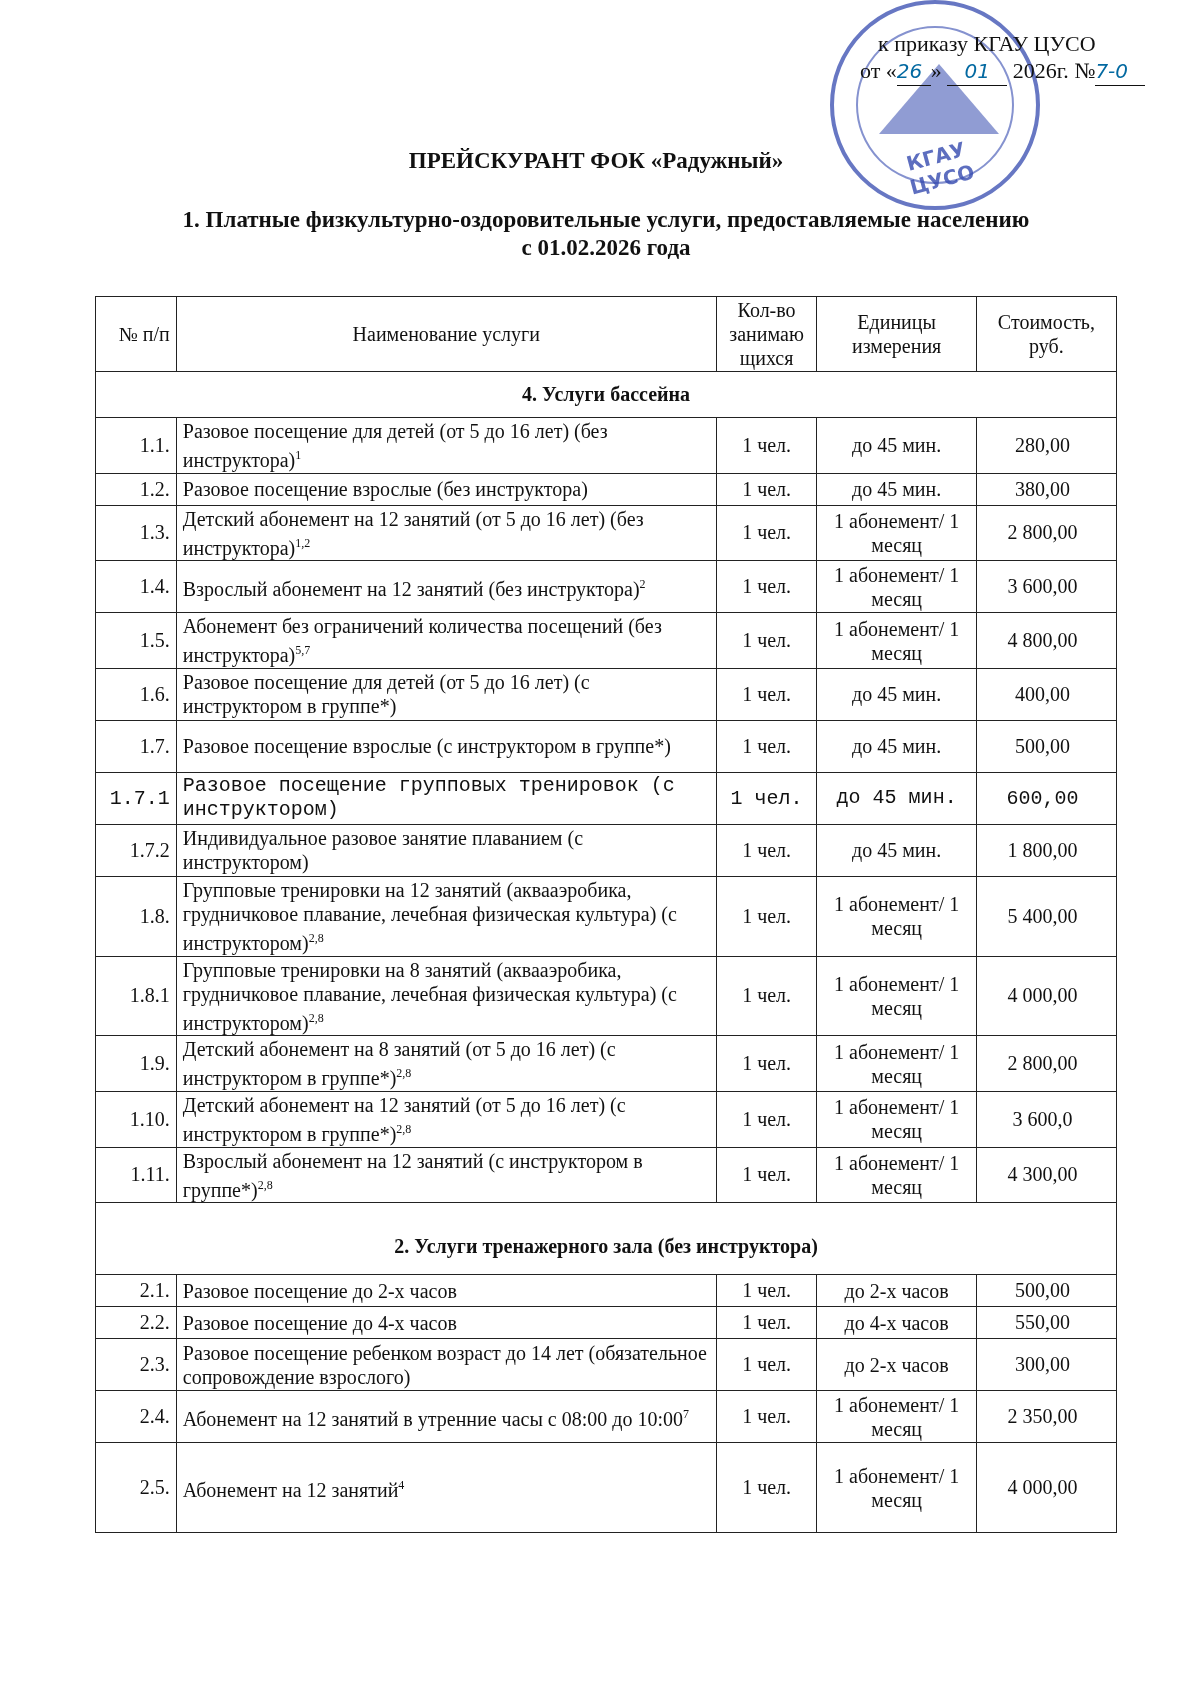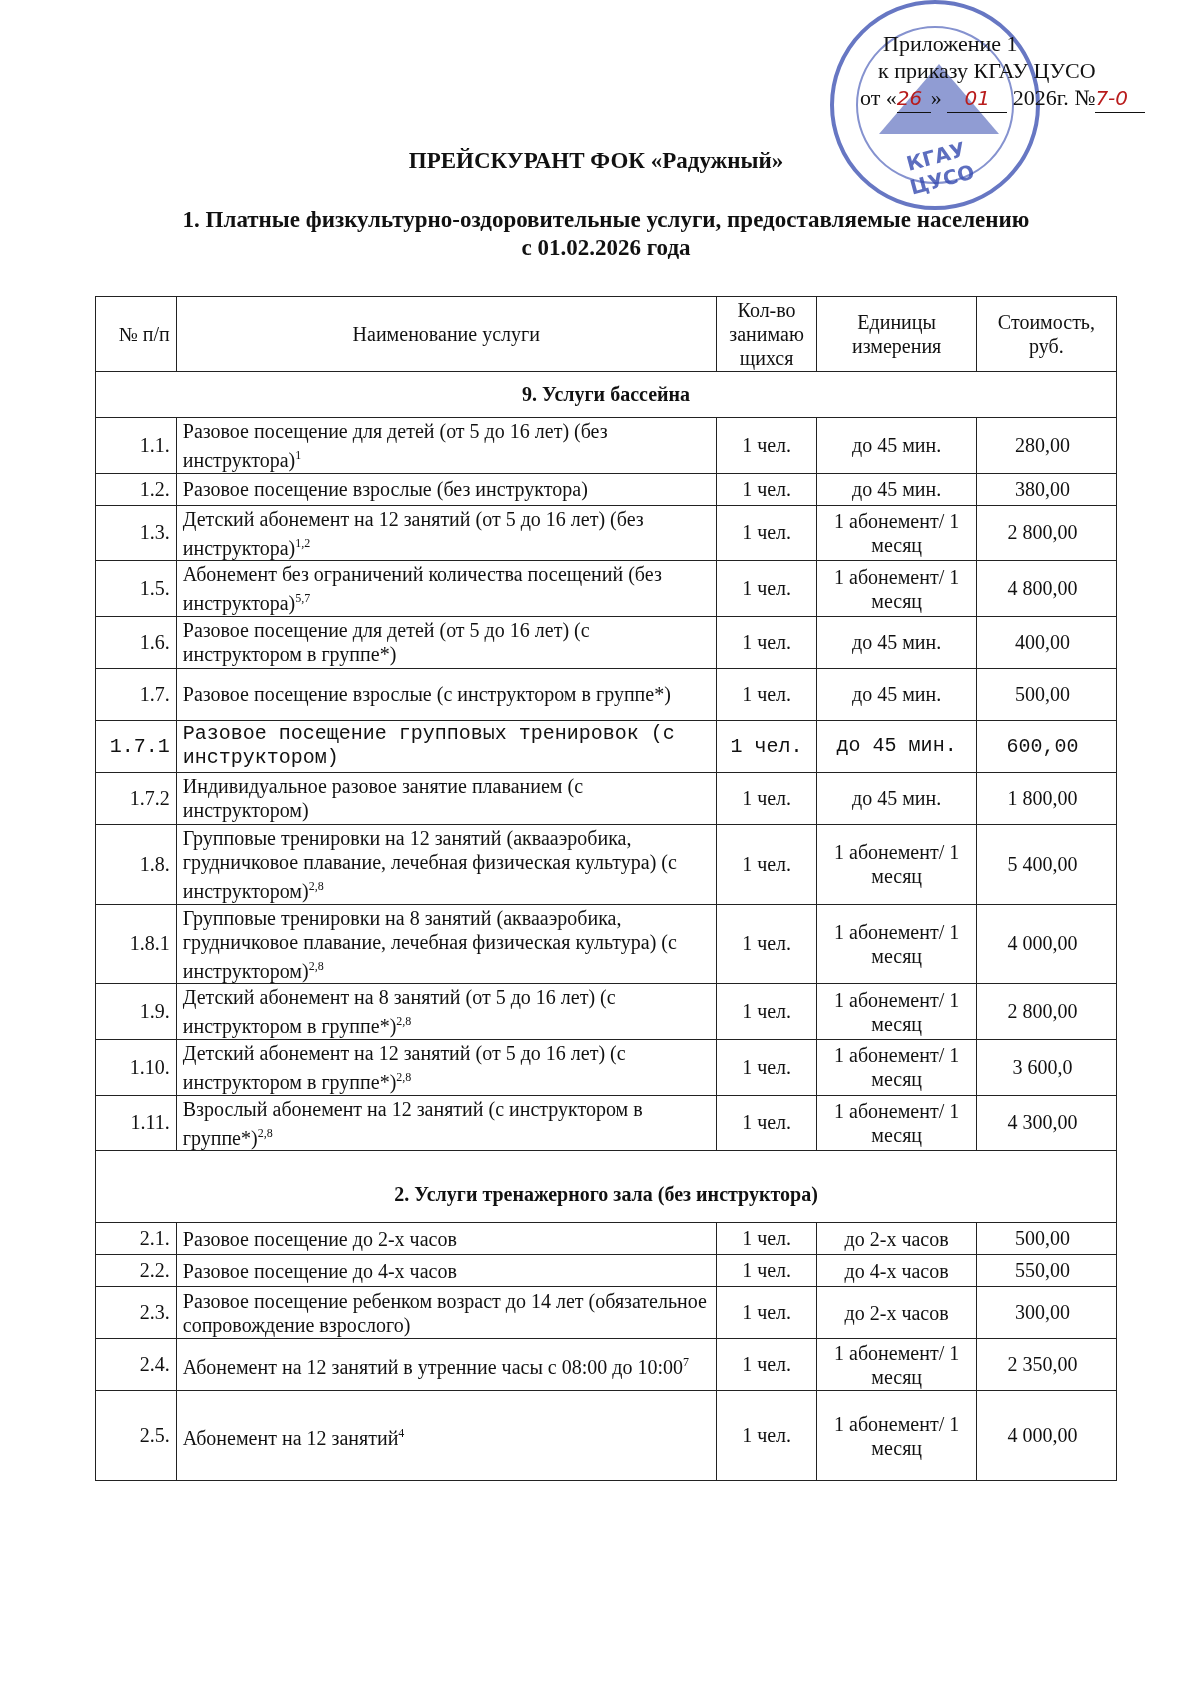--- a/index.html
+++ b/index.html
@@ -8,21 +8,21 @@
       font-family: "Liberation Serif", "DejaVu Serif", serif; color: #111;
     }
     .appendix {
       position: absolute; left: 880px; top: 30px; width: 300px;
       font-size: 22px; line-height: 27px; text-align: left;
     }
     .appendix div { white-space: nowrap; }
     .appendix .l1 { padding-left: 3px; }
     .appendix .l2 { margin-left: -2px; }
     .appendix .l3 { margin-left: -20px; }
-    .hand { font-family: "DejaVu Sans", sans-serif; font-style: italic; color: #b91c1c; font-size: 20px; }
+    .hand { font-family: "DejaVu Sans", sans-serif; font-style: italic; color: #0369a1; font-size: 20px; }
     .blank { border-bottom: 1px solid #111; display: inline-block; }
     .stamp {
       position: absolute; left: 830px; top: 0px; width: 210px; height: 210px;
       border-radius: 50%; border: 4px solid rgba(52,74,175,0.75);
       box-sizing: border-box; pointer-events: none;
     }
     .stamp .inner {
       position: absolute; left: 22px; top: 22px; right: 22px; bottom: 22px;
       border-radius: 50%; border: 2px solid rgba(52,74,175,0.6);
     }
@@ -61,21 +61,20 @@
 </head>
 <body>
 
 <div class="stamp">
   <div class="inner"></div>
   <div class="mountain"></div>
   <div class="stamp-text">КГАУ ЦУСО</div>
 </div>
 
 <div class="appendix">
-  <div class="l1">Приложение 1</div>
   <div class="l2">к приказу КГАУ ЦУСО</div>
   <div class="l3"><span>от «</span><span class="hand blank" style="width:34px">26</span><span>»</span> <span class="hand blank" style="width:60px;text-align:center">01</span> <span>2026г. №</span><span class="hand blank" style="width:50px">7-0</span></div>
 </div>
 
 <div class="title">ПРЕЙСКУРАНТ ФОК «Радужный»</div>
 <div class="subtitle">
   <div>1.  Платные физкультурно-оздоровительные услуги, предоставляемые населению</div>
   <div>с 01.02.2026 года</div>
 </div>
 
@@ -84,21 +83,21 @@
     <tr style="height:74px">
       <th class="c-num">№ п/п</th>
       <th class="c-name" style="text-align:center">Наименование услуги</th>
       <th class="c-qty">Кол-во занимаю щихся</th>
       <th class="c-unit">Единицы измерения</th>
       <th class="c-price" style="text-align:center;padding-right:6px">Стоимость, руб.</th>
     </tr>
   </thead>
   <tbody id="tbody">
       <tr class="section" style="height: 46px;">
-        <td colspan="5">9. Услуги бассейна</td>
+        <td colspan="5">4. Услуги бассейна</td>
       </tr>
       <tr style="height: 46px;">
         <td class="c-num">1.1.</td>
         <td class="c-name"><span>Разовое посещение для детей (от 5 до 16 лет) (без инструктора)</span><sup>1</sup></td>
         <td class="c-qty">1 чел.</td>
         <td class="c-unit">до 45 мин.</td>
         <td class="c-price">280,00</td>
       </tr>
       <tr style="height: 32px;">
         <td class="c-num">1.2.</td>
@@ -108,20 +107,27 @@
         <td class="c-price">380,00</td>
       </tr>
       <tr style="height: 52px;">
         <td class="c-num">1.3.</td>
         <td class="c-name"><span>Детский абонемент на 12 занятий (от 5 до 16 лет) (без инструктора)</span><sup>1,2</sup></td>
         <td class="c-qty">1 чел.</td>
         <td class="c-unit">1 абонемент/ 1 месяц</td>
         <td class="c-price">2 800,00</td>
       </tr>
       <tr style="height: 52px;">
+        <td class="c-num">1.4.</td>
+        <td class="c-name"><span>Взрослый абонемент на 12 занятий (без инструктора)</span><sup>2</sup></td>
+        <td class="c-qty">1 чел.</td>
+        <td class="c-unit">1 абонемент/ 1 месяц</td>
+        <td class="c-price">3 600,00</td>
+      </tr>
+      <tr style="height: 52px;">
         <td class="c-num">1.5.</td>
         <td class="c-name"><span>Абонемент без ограничений количества посещений (без инструктора)</span><sup>5,7</sup></td>
         <td class="c-qty">1 чел.</td>
         <td class="c-unit">1 абонемент/ 1 месяц</td>
         <td class="c-price">4 800,00</td>
       </tr>
       <tr style="height: 52px;">
         <td class="c-num">1.6.</td>
         <td class="c-name"><span>Разовое посещение для детей (от 5 до 16 лет) (с инструктором в группе*)</span></td>
         <td class="c-qty">1 чел.</td>

